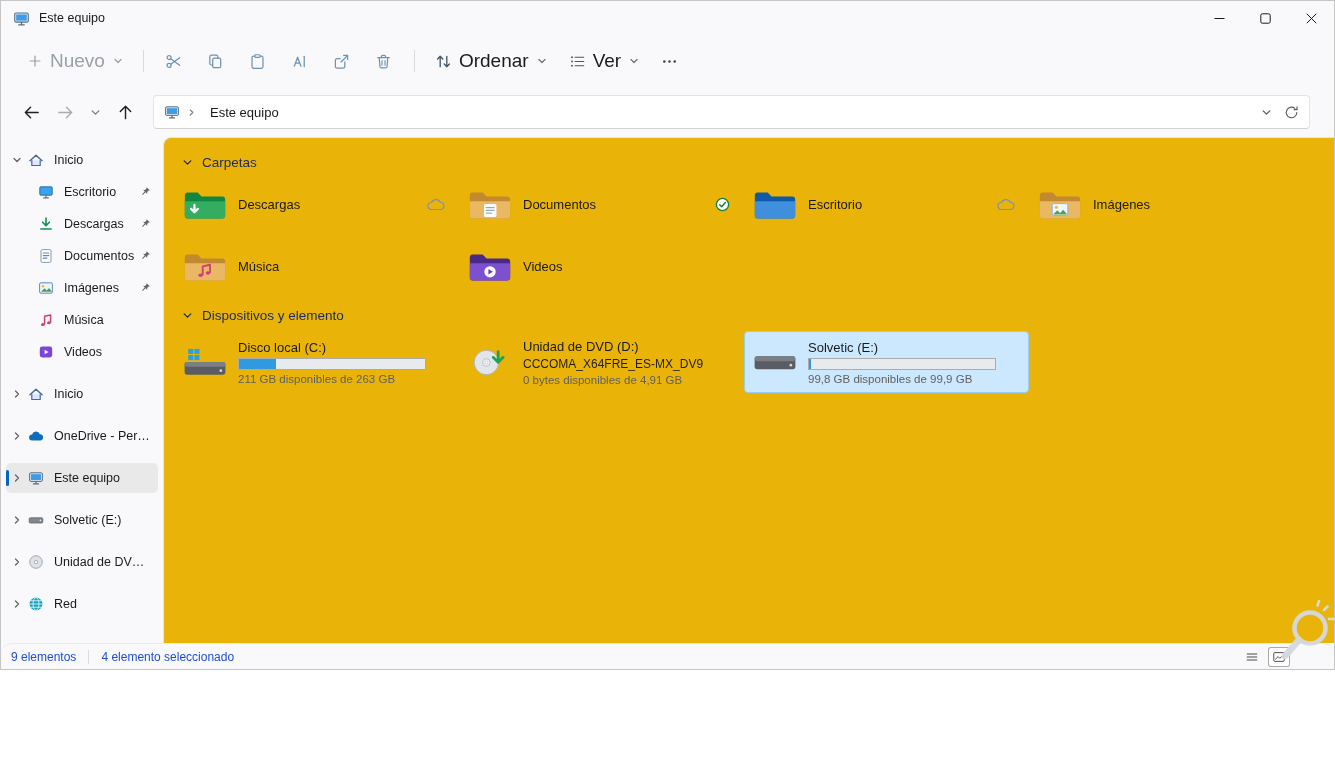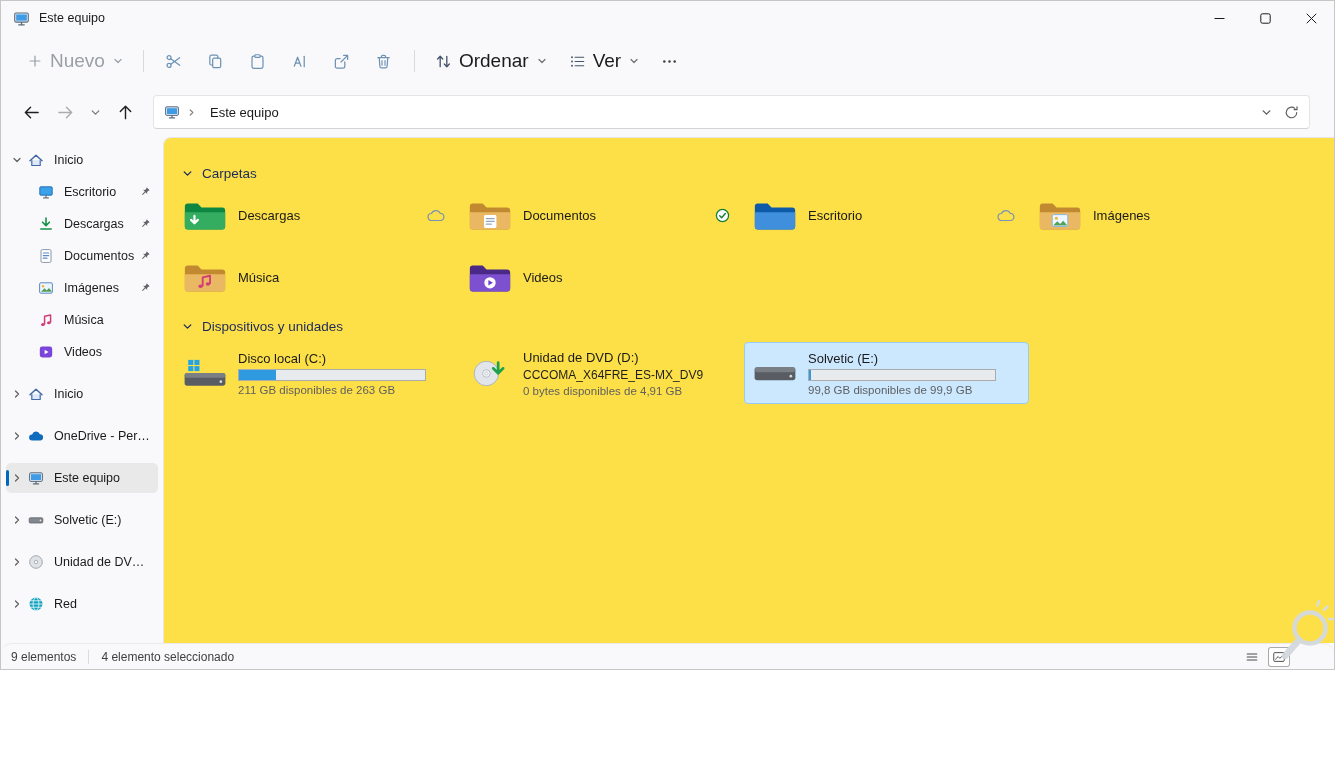--- a/index.html
+++ b/index.html
@@ -47,40 +47,40 @@
   .sb-item{height:30px;margin:2px 5px;border-radius:5px;display:flex;align-items:center;padding:0 7px 0 2px;position:relative;}
   .sb-item.indent{padding-left:12px;}
   .sb-item.gap{margin-top:12px;}
   .sb-item.selected{background:#e9e9e9;}
   .sb-item.selected::before{content:"";position:absolute;left:0;top:7px;width:3px;height:16px;border-radius:3px;background:var(--accent,#0067c0);}
   .sb-exp{width:18px;flex:0 0 18px;display:flex;justify-content:center;color:#5f5f5f;}
   .sb-ico{width:20px;flex:0 0 20px;display:flex;justify-content:center;margin-right:8px;}
   .sb-label{white-space:nowrap;overflow:hidden;text-overflow:ellipsis;font-size:12.5px;}
   .sb-pin{margin-left:auto;display:flex;color:#5f6368;}
 
-  .content{flex:1;background:#fde047;border-left:1px solid #e6e6e6;border-top:1px solid #e6e6e6;border-top-left-radius:8px;padding:20px 10px 0 10px;overflow:hidden;}
+  .content{flex:1;background:#eab308;border-left:1px solid #e6e6e6;border-top:1px solid #e6e6e6;border-top-left-radius:8px;padding:9px 10px 0 10px;overflow:hidden;}
   .sec-header{display:flex;align-items:center;gap:9px;padding:8px 8px;color:#1c2a5e;font-size:13.5px;}
   .sec-header .sec-chev{display:flex;color:#1c2a5e;}
   .grid{display:grid;grid-template-columns:repeat(4,285px);row-gap:10px;margin:0 0 8px 0;}
   .tile{display:flex;align-items:center;gap:11px;padding:5px 8px;border-radius:4px;border:1px solid transparent;}
   .folder-tile{height:52px;}
   .tile-ico{display:flex;flex:0 0 44px;justify-content:center;}
   .tile-name{font-size:13px;}
   .tile-status{margin-left:auto;display:flex;padding-right:5px;}
   .drive-tile{height:62px;}
   .drive-info{display:flex;flex-direction:column;gap:3px;min-width:0;}
   .drive-name{font-size:13px;}
   .drive-sub{font-size:12px;color:#1f1f1f;white-space:nowrap;}
   .bar{display:block;width:188px;height:12px;background:#e8ebee;border:1px solid #ababab;}
   .bar-fill{display:block;height:100%;background:var(--bar-fill,#2f9ae0);}
   .drive-free{font-size:11.5px;color:#5f5f5f;white-space:nowrap;}
   .drive-tile.selected{background:var(--sel-bg,#cce8ff);border-color:var(--sel-border,#99ccf2);}
 
   
-  .statusbar{height:26px;flex:0 0 26px;border-top:1px solid #ebebeb;display:flex;align-items:center;padding:0 10px;font-size:12px;color:#404040;background:#f9f9fb;border-radius:11px;}
+  .statusbar{height:26px;flex:0 0 26px;border-top:1px solid #ebebeb;display:flex;align-items:center;padding:0 10px;font-size:12px;color:#1d4ed8;background:#f9f9fb;border-radius:11px;}
   .sb-div{width:1px;height:14px;background:#dcdcdc;margin:0 12px;}
   .status-right{margin-left:auto;display:flex;gap:5px;padding-right:34px;}
   .view-toggle{width:22px;height:20px;display:flex;align-items:center;justify-content:center;color:#4a4a4a;border-radius:3px;}
   .view-toggle.active{box-shadow:inset 0 0 0 1px #a9a9a9;background:#ffffff;}
 
   .watermark{position:absolute;right:-4px;bottom:-2px;pointer-events:none;opacity:.95;z-index:5;}
 </style>
 </head>
 <body>
 
@@ -560,21 +560,21 @@
             </div>
           </div>
         </section>
         <section class="section">
           <div class="sec-header">
             <span class="sec-chev">
               <svg class="svgi" width="11" height="11" viewBox="0 0 10 10" xmlns="http://www.w3.org/2000/svg" fill="none">
                 <path d="M2 3.5 5 6.5 8 3.5" stroke="currentColor" stroke-width="1.2" fill="none" stroke-linecap="round" stroke-linejoin="round"></path>
               </svg>
             </span>
-            <span class="sec-title">Dispositivos y unidades</span>
+            <span class="sec-title">Dispositivos y elemento</span>
           </div>
           <div class="grid">
             <div class="tile drive-tile">
               <span class="tile-ico">
                 <svg class="svgi" width="44" height="29" viewBox="0 0 48 32" xmlns="http://www.w3.org/2000/svg" fill="none">
                   <g fill="#23a3e8">
                     <rect x="5.5" y="1" width="5.6" height="5.6"></rect>
                     <rect x="12.3" y="1" width="5.6" height="5.6"></rect>
                     <rect x="5.5" y="7.8" width="5.6" height="5.6"></rect>
                     <rect x="12.3" y="7.8" width="5.6" height="5.6"></rect>

